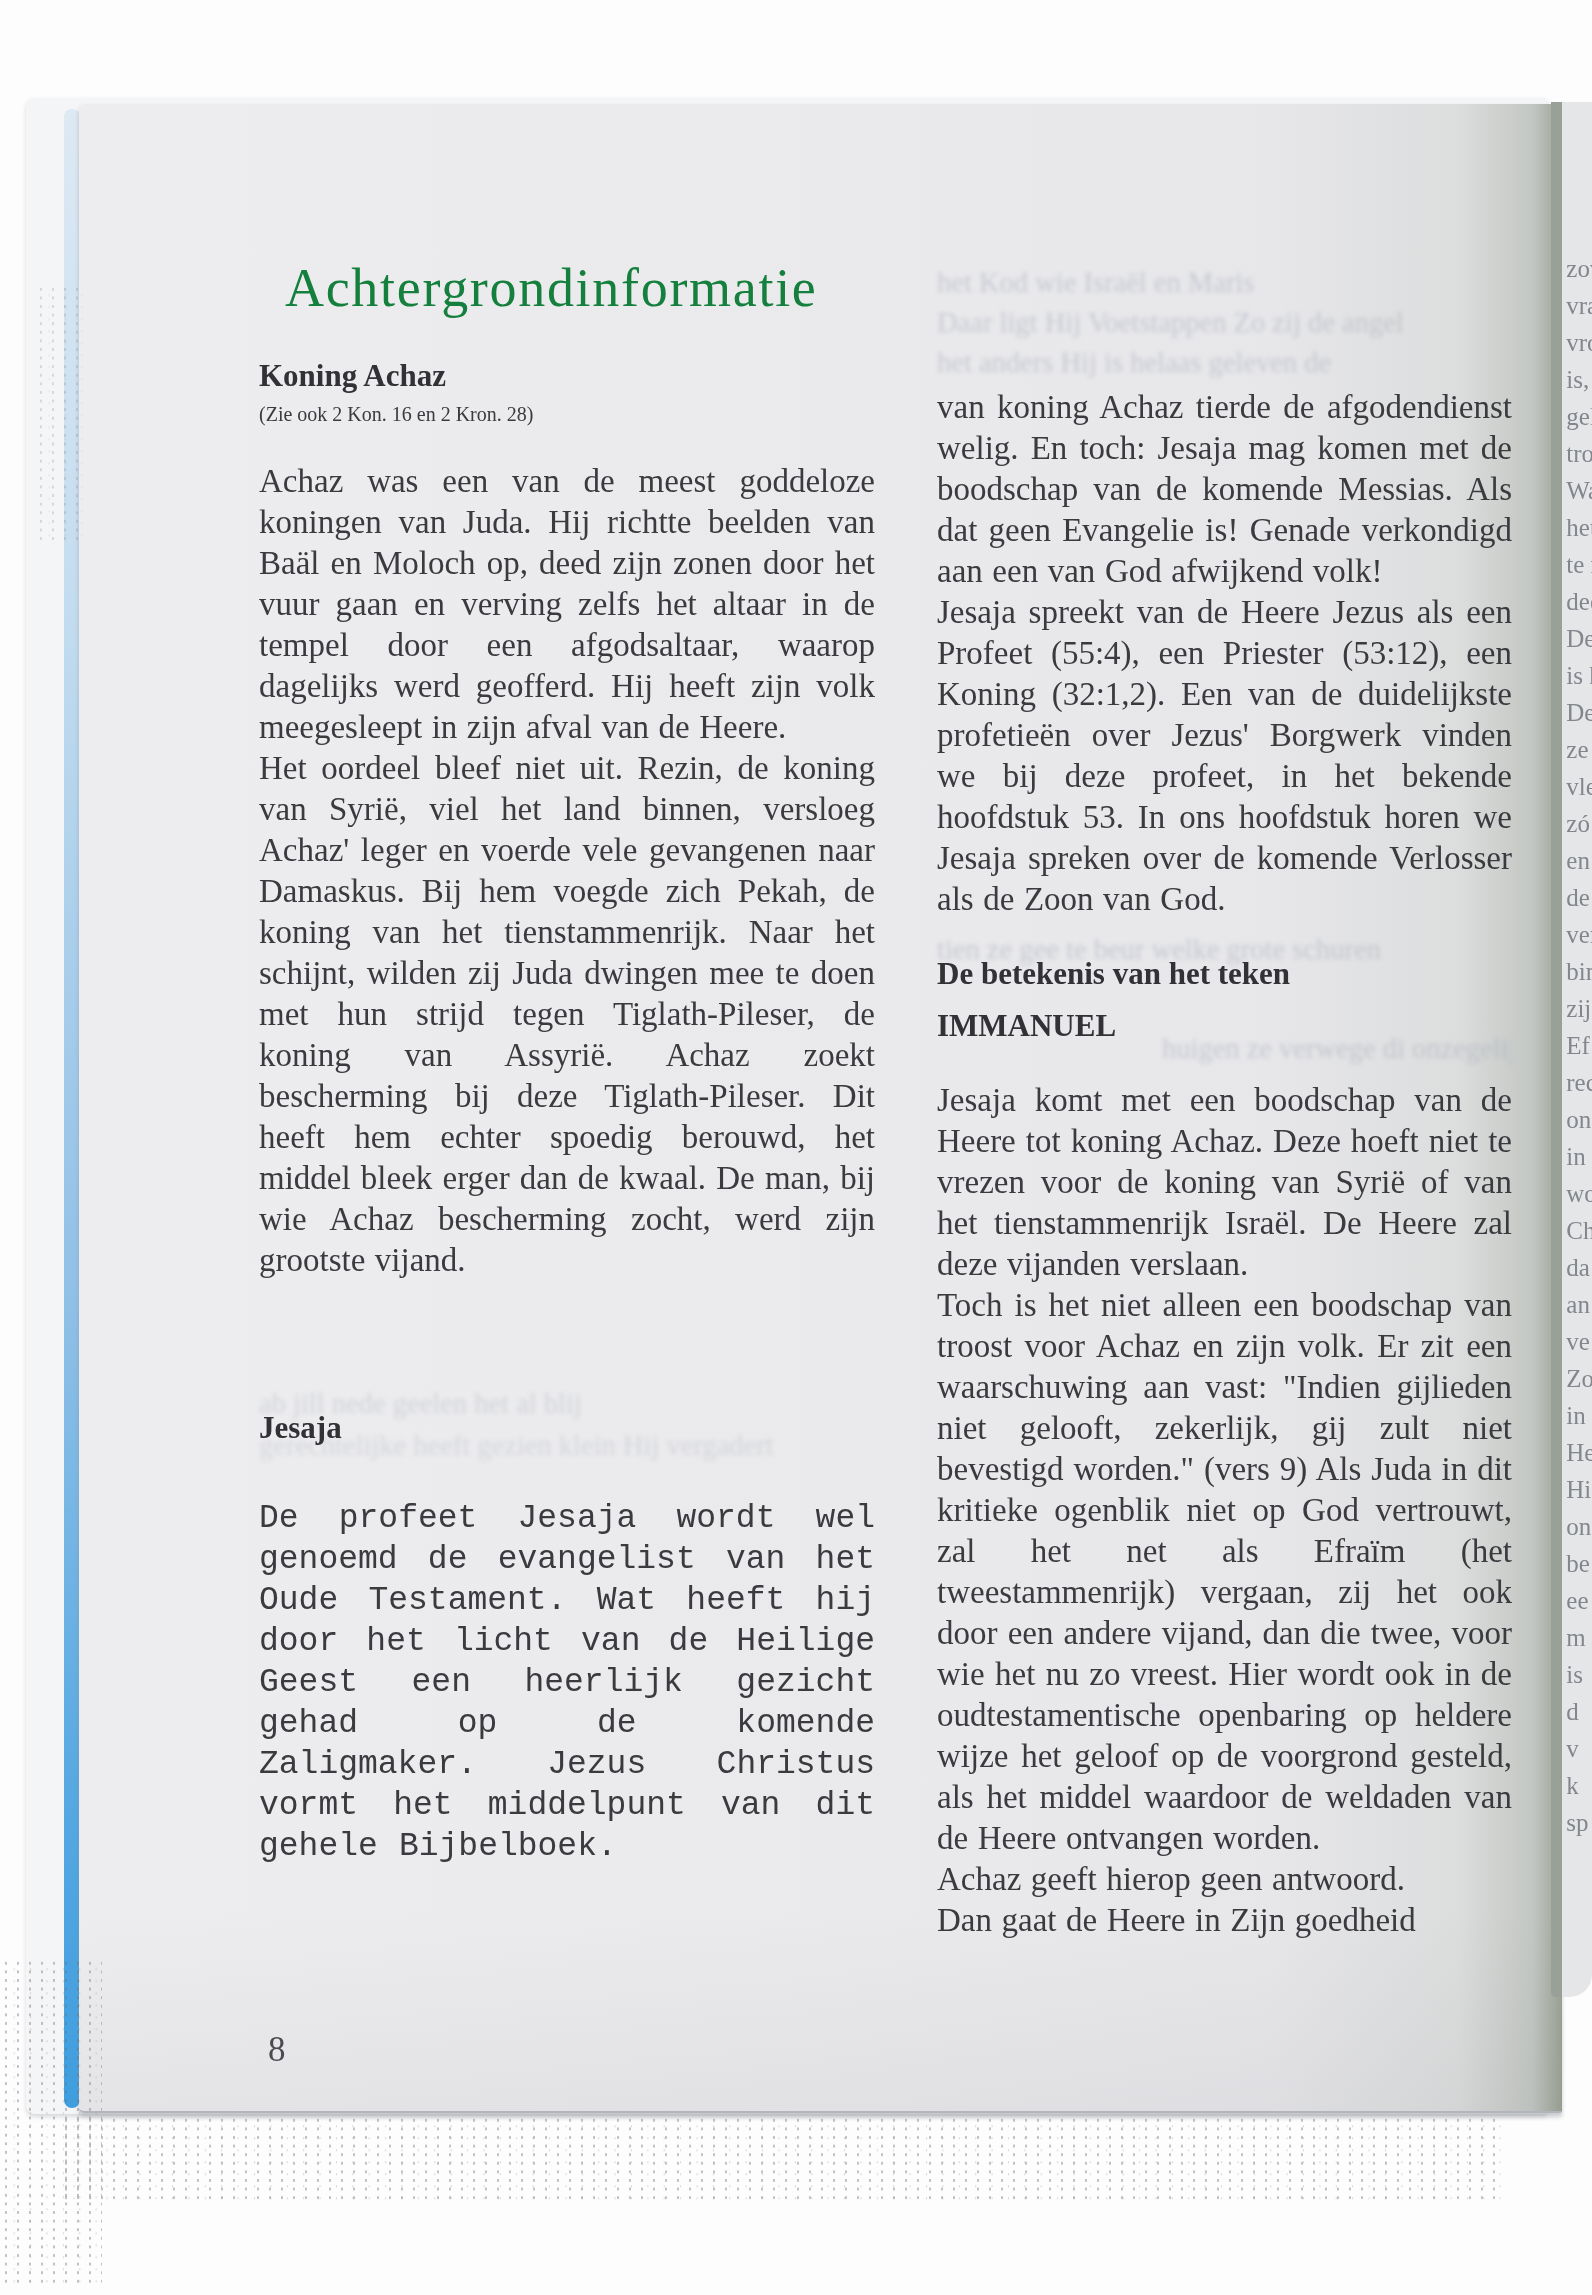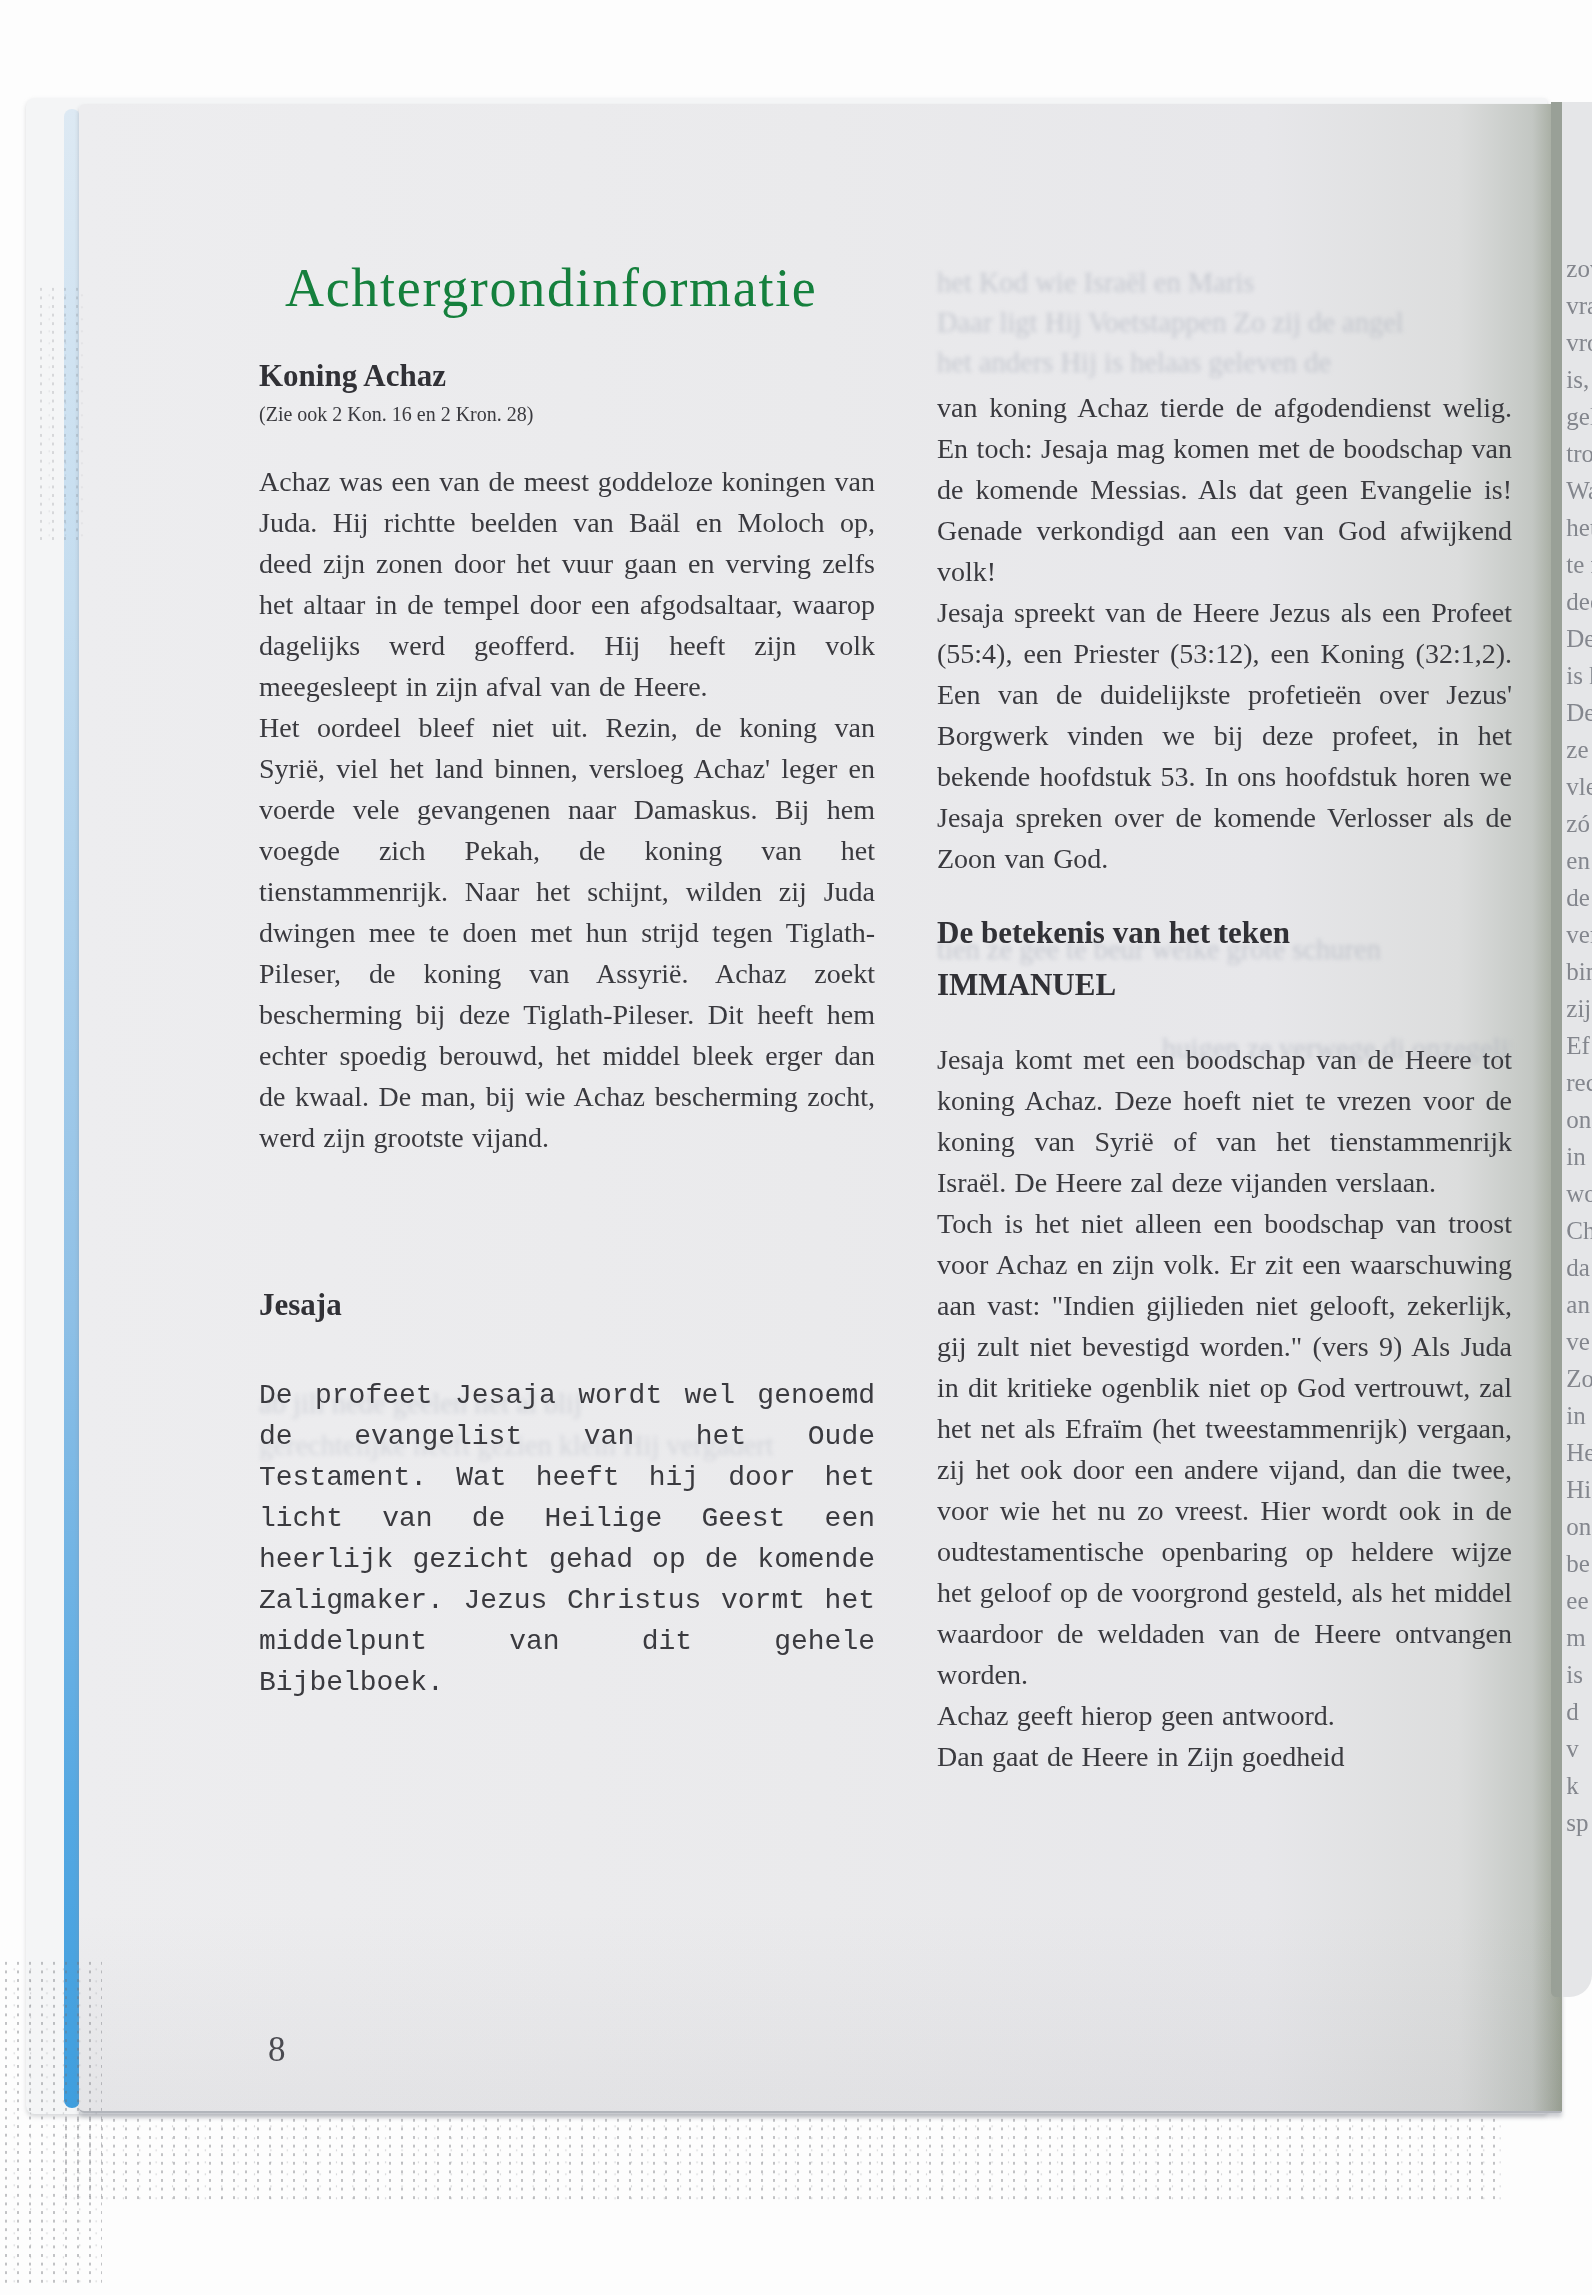--- a/index.html
+++ b/index.html
@@ -45,21 +45,21 @@
     position:absolute;left:285px;top:257px;margin:0;
     font-size:54px;font-weight:400;letter-spacing:1.7px;color:#15803d;
   }
   .col{position:absolute;color:#3a3a3f;}
   .col-left{left:259px;top:358px;width:616px;}
   .col-right{left:937px;top:387px;width:575px;}
   h2.h{font-size:31px;font-weight:700;margin:0;color:#313136;}
   .sub{font-size:20px;margin-top:8.6px;}
   .paras{margin-top:35px;}
   .paras p{
-    margin:0;font-size:28px;line-height:41px;text-align:justify;
+    margin:0;font-size:33px;line-height:41px;text-align:justify;
     word-spacing:1.3px;hyphens:none;
   }
   .sec2{margin-top:129px;}
   .sec2 .paras{margin-top:52px;font-family:Liberation Mono, monospace;}
   .rsec{margin-top:36px;}
   .rsec h2.h + h2.h{margin-top:16px;}
   .rsec .paras{margin-top:36px;}
   .col-right > .paras{margin-top:0;}
   .pagenum{
     position:absolute;left:268px;top:2030px;font-size:35px;color:#4a4a50;

